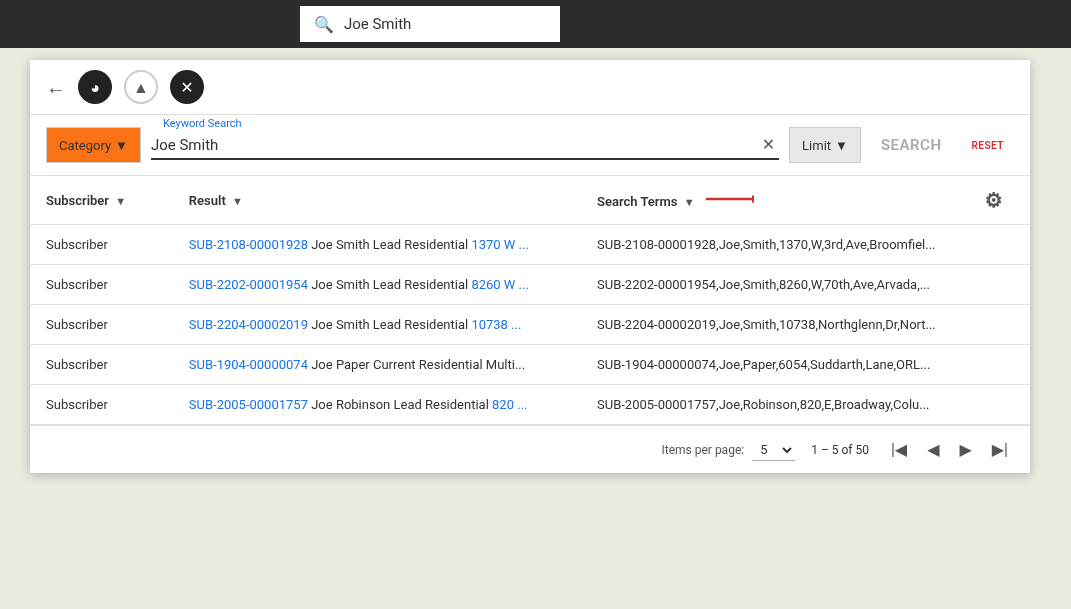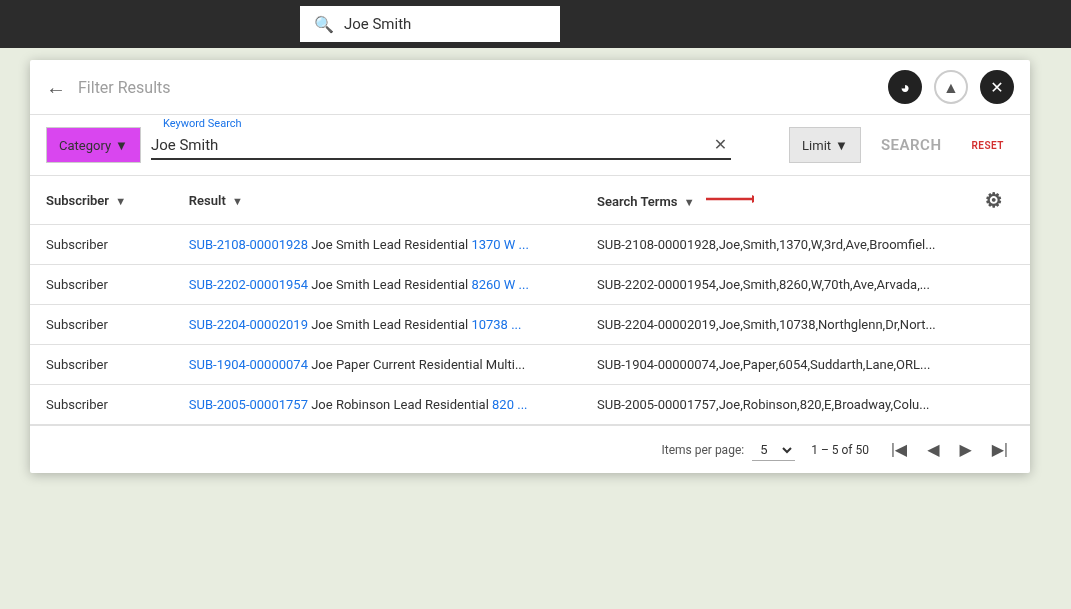--- a/index.html
+++ b/index.html
@@ -120,21 +120,21 @@
     .search-row {
       display: flex;
       align-items: center;
       padding: 12px 16px;
       gap: 10px;
       border-bottom: 1px solid #e0e0e0;
     }
 
     .category-btn {
       border: 1px solid #ccc;
-      background: #d946ef;
+      background: #f97316;
       padding: 6px 12px;
       cursor: pointer;
       font-size: 13px;
       color: #333;
       display: flex;
       align-items: center;
       gap: 4px;
       height: 36px;
     }
 
@@ -179,21 +179,20 @@
       border: 1px solid #ccc;
       background: #e8e8e8;
       padding: 6px 12px;
       cursor: pointer;
       font-size: 13px;
       color: #333;
       display: flex;
       align-items: center;
       gap: 4px;
       height: 36px;
-      margin-left: 48px;
     }
 
     .search-btn {
       background: none;
       border: none;
       font-size: 15px;
       font-weight: 600;
       color: #aaa;
       cursor: pointer;
       padding: 6px 10px;
@@ -350,21 +349,20 @@
   <div class="top-bar-search-area">
     <span class="top-bar-search-icon">🔍</span>
     <span class="top-bar-search-text">Joe Smith</span>
   </div>
 </div>
 
 <div class="panel">
 
   <div class="panel-header">
     <button class="back-btn">←</button>
-    <input class="filter-title-input" type="text" value="Filter Results" style="">
     <button class="header-icon-btn dark">
       <span>◕</span>
     </button>
     <button class="header-icon-btn light">
       <span>▲</span>
     </button>
     <button class="header-icon-btn dark">
       <span>✕</span>
     </button>
   </div>

